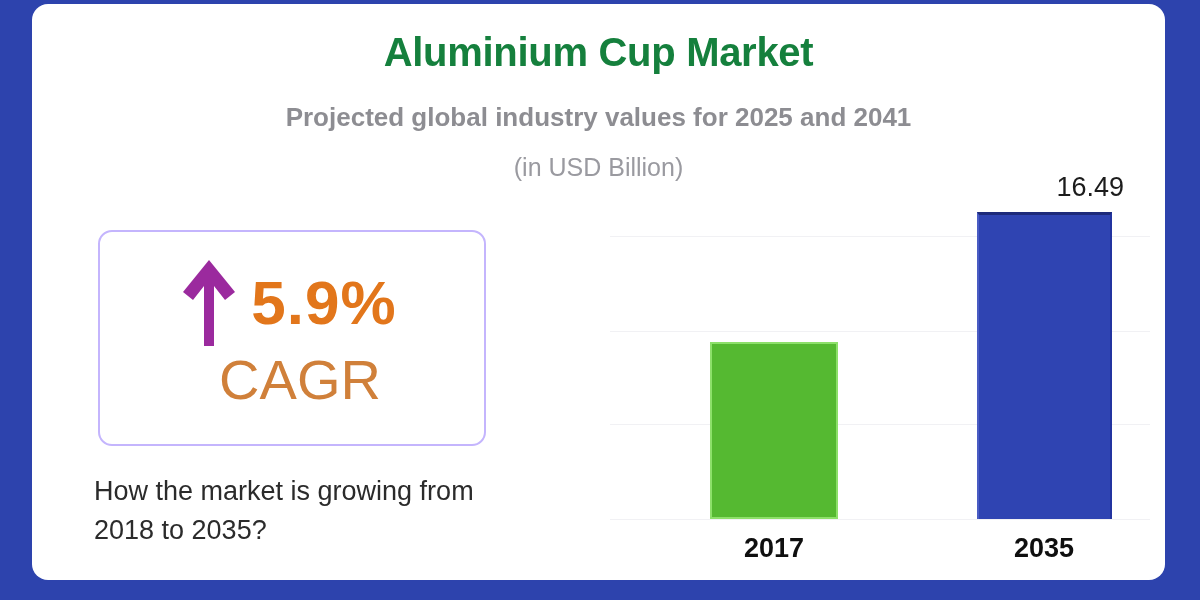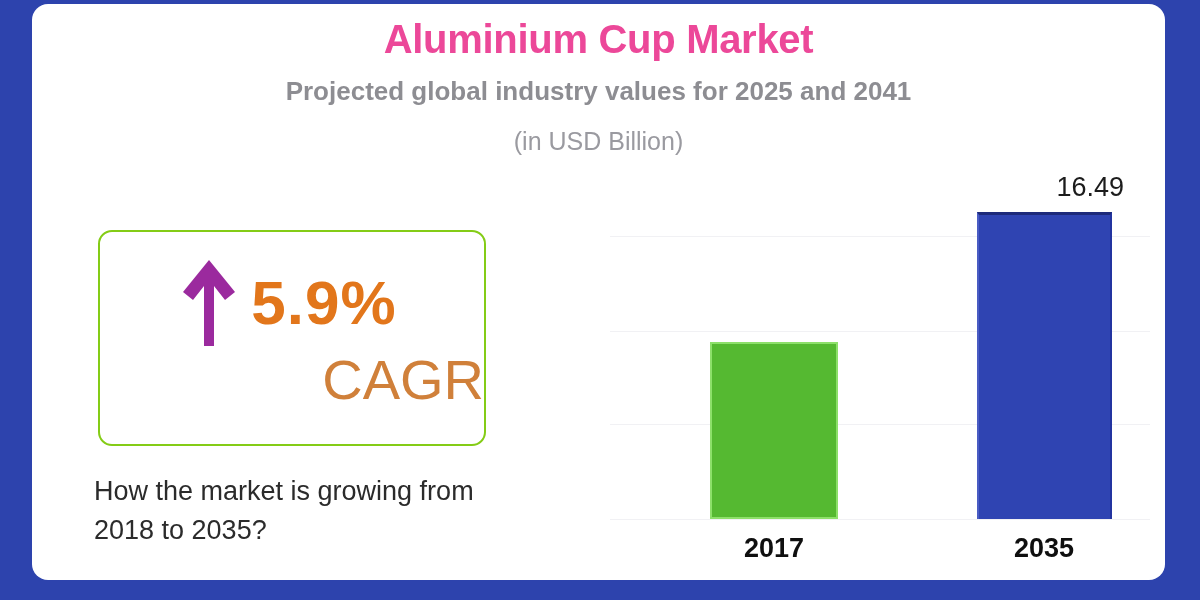--- a/index.html
+++ b/index.html
@@ -36,25 +36,25 @@
 
   
   #header {
     position: absolute;
     left: 0;
     top: 0;
     width: 1133px;
     text-align: center;
   }
   #chart-title {
-    margin: 0;
+    margin: 13px;
     padding-top: 12px;
     font-size: 40px;
     font-weight: bold;
-    color: #ec4899;
+    color: #15803d;
     letter-spacing: -0.3px;
     line-height: 1.18;
   }
   #chart-subtitle {
     margin: 0;
     padding-top: 13px;
     font-size: 26px;
     font-weight: bold;
     color: #8d8d92;
     line-height: 1.2;
@@ -68,21 +68,21 @@
   }
 
   
   #cagr-box {
     position: absolute;
     left: 66px;
     top: 226px;
     width: 388px;
     height: 216px;
     box-sizing: border-box;
-    border: 2px solid #84cc16;
+    border: 2px solid #c4b5fd;
     border-radius: 14px;
     background: #ffffff;
   }
   #cagr-row {
     position: absolute;
     left: 0;
     top: 26px;
     width: 100%;
     display: flex;
     align-items: center;
@@ -100,21 +100,21 @@
     font-weight: bold;
     color: #e2761b;
     line-height: 1;
     letter-spacing: 1px;
   }
   #cagr-label {
     position: absolute;
     left: 0;
     top: 120px;
     width: 100%;
-    text-align: right;
+    text-align: center;
     padding-left: 16px;
     box-sizing: border-box;
     font-size: 56px;
     color: #d0803a;
     line-height: 1;
   }
 
   #cagr-caption {
     position: absolute;
     left: 62px;

